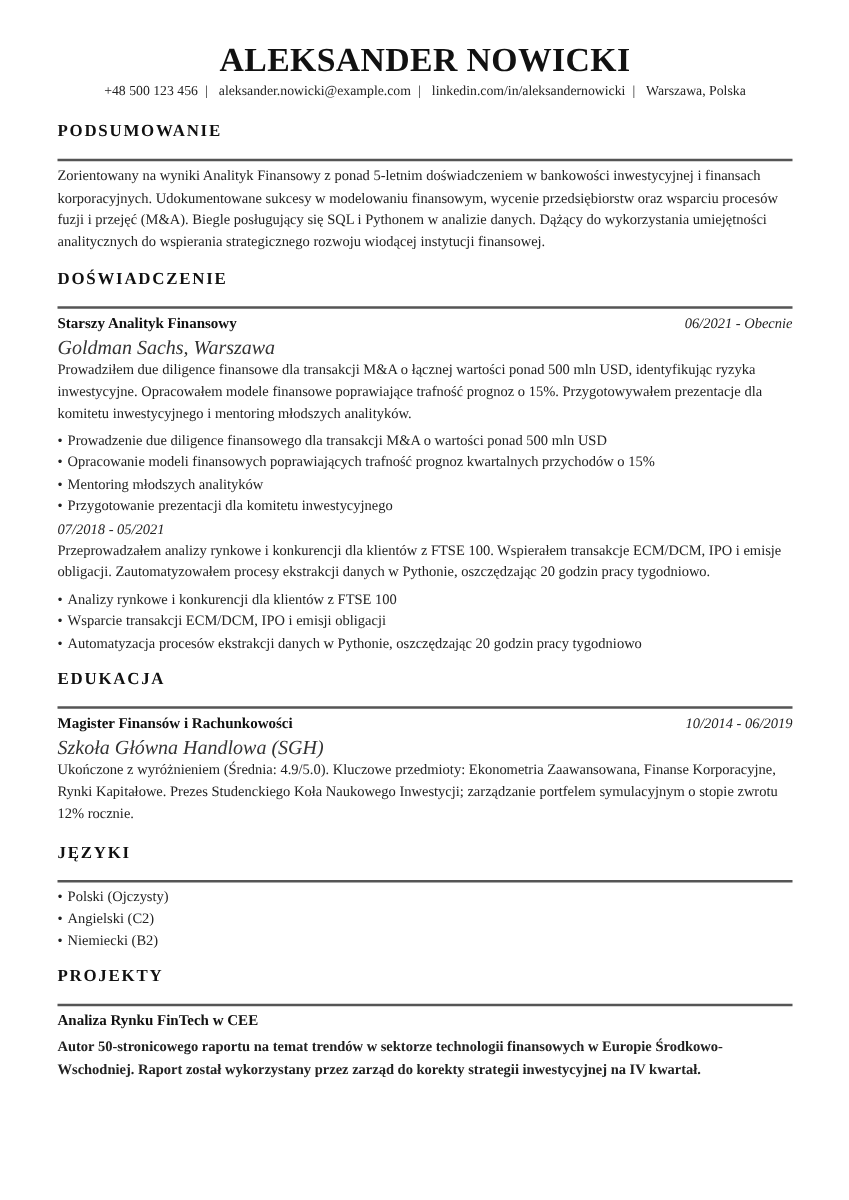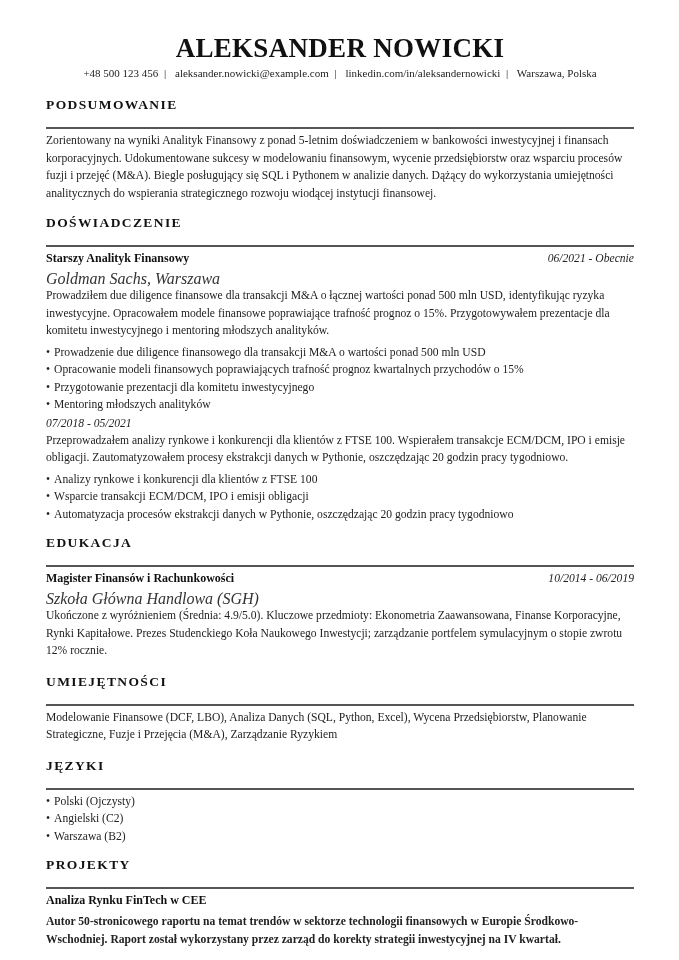--- a/index.html
+++ b/index.html
@@ -64,22 +64,22 @@
     <div class="entry">
       <div class="entry-head">
         <span class="entry-title">Starszy Analityk Finansowy</span>
         <span class="entry-date">06/2021 - Obecnie</span>
       </div>
       <div class="entry-org">Goldman Sachs, Warszawa</div>
       <p class="text">Prowadziłem due diligence finansowe dla transakcji M&amp;A o łącznej wartości ponad 500 mln USD, identyfikując ryzyka inwestycyjne. Opracowałem modele finansowe poprawiające trafność prognoz o 15%. Przygotowywałem prezentacje dla komitetu inwestycyjnego i mentoring młodszych analityków.</p>
       <ul class="bullets">
         <li><span class="dot">•</span><span>Prowadzenie due diligence finansowego dla transakcji M&amp;A o wartości ponad 500 mln USD</span></li>
         <li><span class="dot">•</span><span>Opracowanie modeli finansowych poprawiających trafność prognoz kwartalnych przychodów o 15%</span></li>
+        <li><span class="dot">•</span><span>Mentoring młodszych analityków</span></li>
         <li><span class="dot">•</span><span>Przygotowanie prezentacji dla komitetu inwestycyjnego</span></li>
-        <li><span class="dot">•</span><span>Mentoring młodszych analityków</span></li>
       </ul>
     </div>
 
     <div class="entry">
       <div class="entry-head">
         <span class="entry-date">07/2018 - 05/2021</span>
       </div>
       <p class="text">Przeprowadzałem analizy rynkowe i konkurencji dla klientów z FTSE 100. Wspierałem transakcje ECM/DCM, IPO i emisje obligacji. Zautomatyzowałem procesy ekstrakcji danych w Pythonie, oszczędzając 20 godzin pracy tygodniowo.</p>
       <ul class="bullets">
         <li><span class="dot">•</span><span>Analizy rynkowe i konkurencji dla klientów z FTSE 100</span></li>
@@ -92,31 +92,27 @@
   <div class="section" style="margin-top:12px;">
     <h2 class="section-title">EDUKACJA</h2>
     <div class="entry-head">
       <span class="entry-title">Magister Finansów i Rachunkowości</span>
       <span class="entry-date">10/2014 - 06/2019</span>
     </div>
     <div class="entry-org">Szkoła Główna Handlowa (SGH)</div>
     <p class="text">Ukończone z wyróżnieniem (Średnia: 4.9/5.0). Kluczowe przedmioty: Ekonometria Zaawansowana, Finanse Korporacyjne, Rynki Kapitałowe. Prezes Studenckiego Koła Naukowego Inwestycji; zarządzanie portfelem symulacyjnym o stopie zwrotu 12% rocznie.</p>
   </div>
 
-  <div class="section" style="margin-top:14px;">
-    <h2 class="section-title">UMIEJĘTNOŚCI</h2>
-    <p class="text">Modelowanie Finansowe (DCF, LBO), Analiza Danych (SQL, Python, Excel), Wycena Przedsiębiorstw, Planowanie Strategiczne, Fuzje i Przejęcia (M&amp;A), Zarządzanie Ryzykiem</p>
-  </div>
 
   <div class="section" style="margin-top:14px;">
     <h2 class="section-title">JĘZYKI</h2>
     <ul class="bullets" style="margin-top:0;">
       <li><span class="dot">•</span><span>Polski (Ojczysty)</span></li>
       <li><span class="dot">•</span><span>Angielski (C2)</span></li>
-      <li><span class="dot">•</span><span>Warszawa (B2)</span></li>
+      <li><span class="dot">•</span><span>Niemiecki (B2)</span></li>
     </ul>
   </div>
 
   <div class="section" style="margin-top:12px;">
     <h2 class="section-title">PROJEKTY</h2>
     <div class="proj-title">Analiza Rynku FinTech w CEE</div>
     <p class="text proj-desc">Autor 50-stronicowego raportu na temat trendów w sektorze technologii finansowych w Europie Środkowo-Wschodniej. Raport został wykorzystany przez zarząd do korekty strategii inwestycyjnej na IV kwartał.</p>
   </div>
 
 </div>

